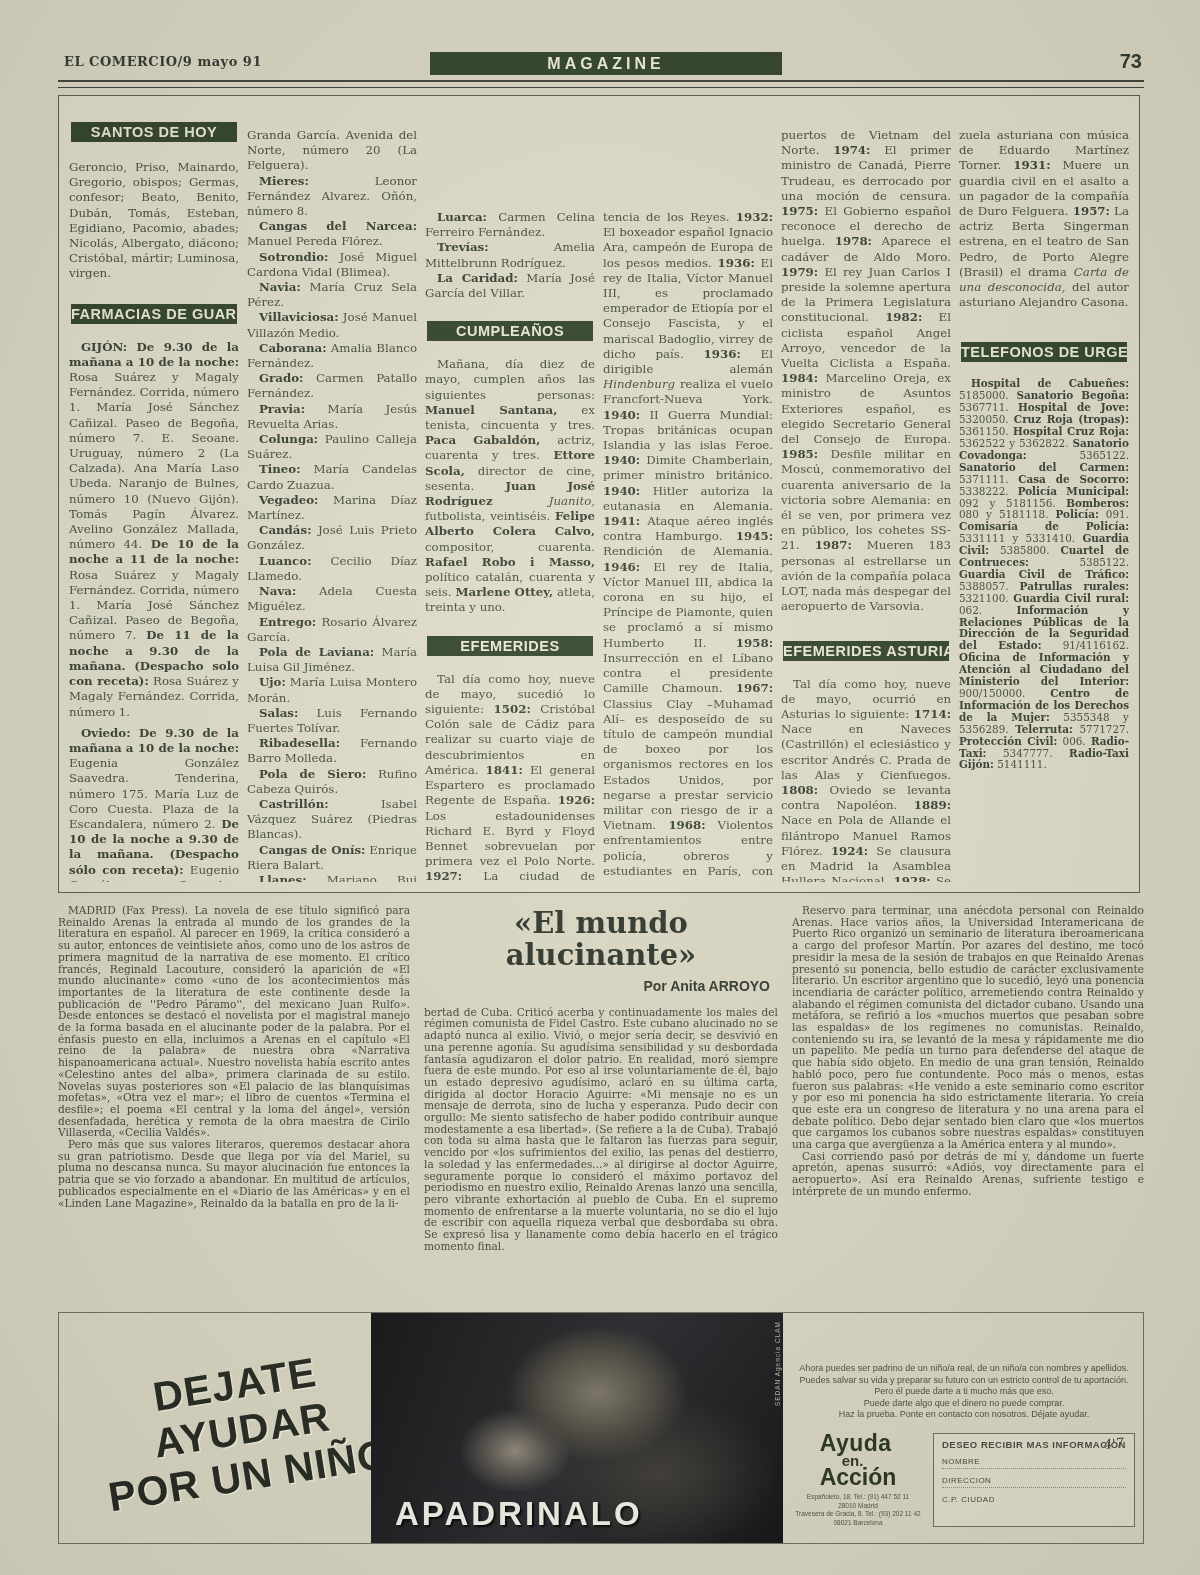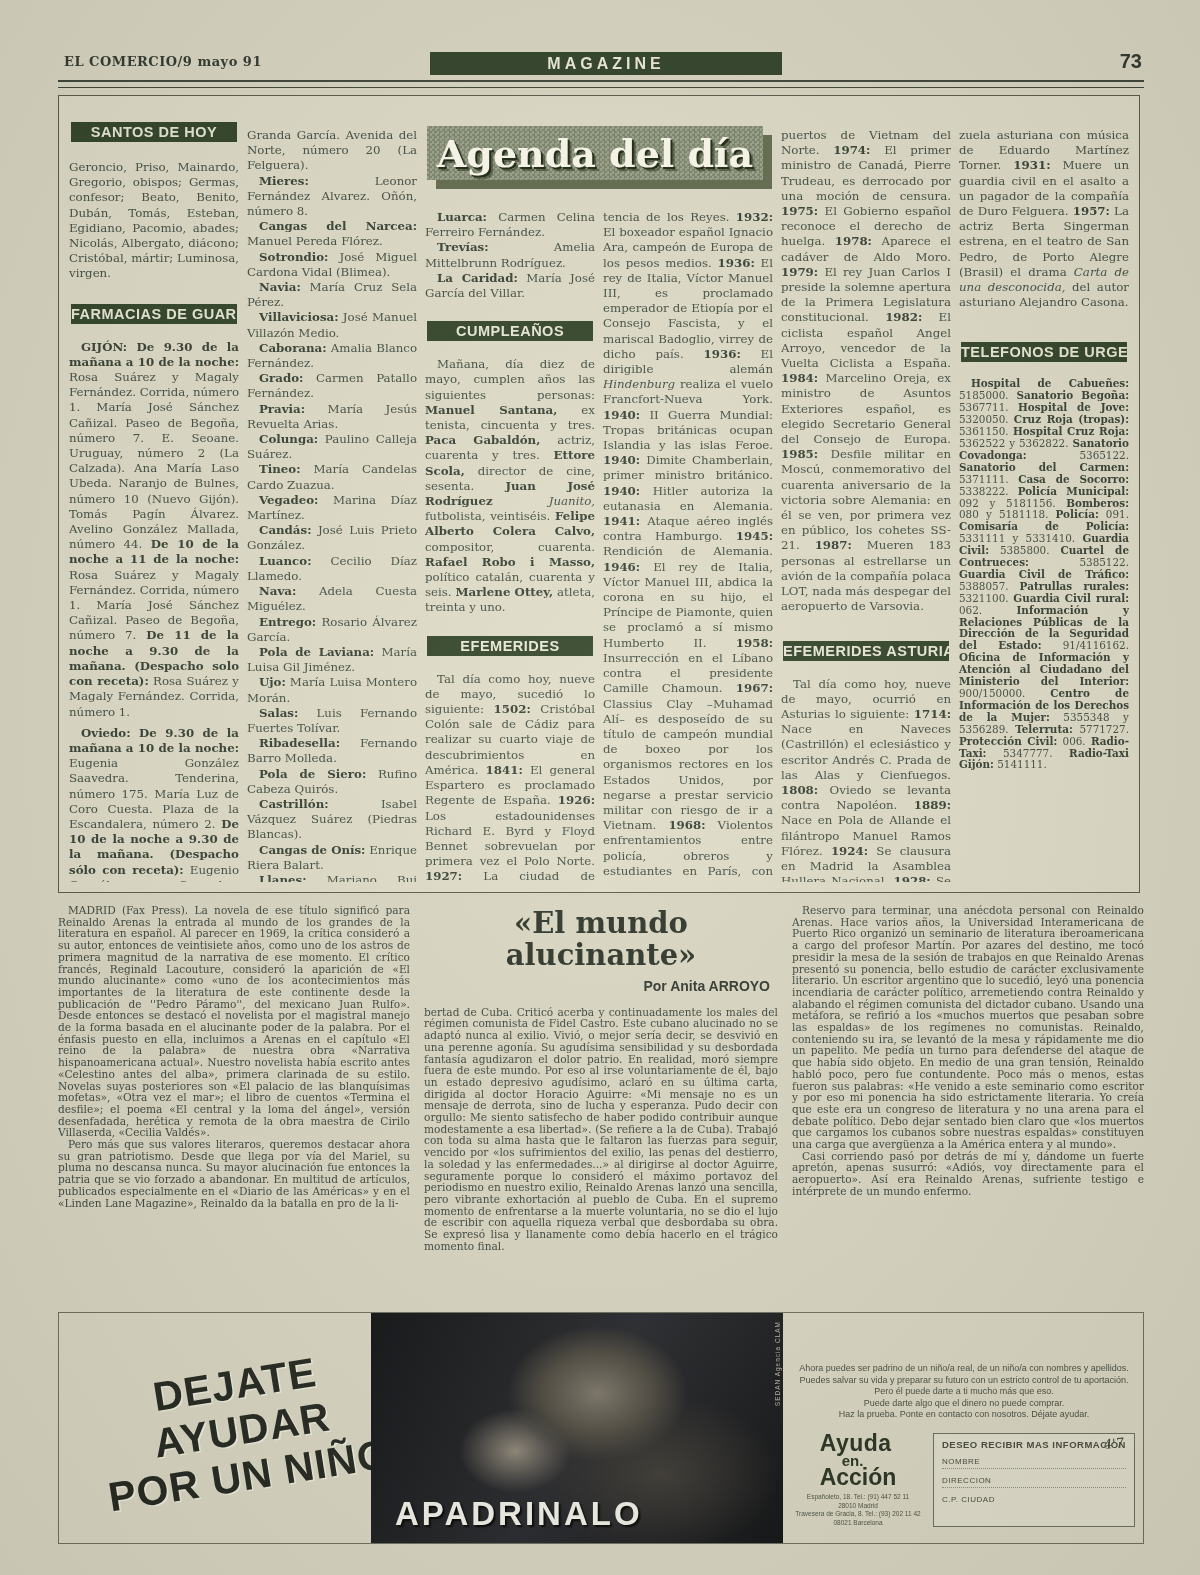--- a/index.html
+++ b/index.html
@@ -87,23 +87,20 @@
 <body>
 
 <div class="page">
 
   <div class="masthead">EL COMERCIO/9 mayo 91</div>
   <div class="magbar">MAGAZINE</div>
   <div class="pagenum">73</div>
   <div class="dblrule"></div>
 
   <div class="gridbox">
-    <div class="banner">
-      <span>Agenda del día</span>
-    </div>
     <div class="gridcols">
       <div class="gcol">
           <div class="bar">SANTOS DE HOY</div>
           <div class="gap" style="height: 10px;"></div>
           <p class="noind ">Geroncio, Priso, Mainardo, Gregorio, obispos; Germas, confesor; Beato, Benito, Dubán, Tomás, Esteban, Egidiano, Pacomio, abades; Nicolás, Albergato, diácono; Cristóbal, mártir; Luminosa, virgen.</p>
           <div class="gap" style="height: 22px;"></div>
           <div class="bar">FARMACIAS DE GUARDIA</div>
           <div class="gap" style="height: 8px;"></div>
           <p class=""><b>GIJÓN: De 9.30 de la mañana a 10 de la noche:</b> Rosa Suárez y Magaly Fernández. Corrida, número 1. María José Sánchez Cañizal. Paseo de Begoña, número 7. E. Seoane. Uruguay, número 2 (La Calzada). Ana María Laso Ubeda. Naranjo de Bulnes, número 10 (Nuevo Gijón). Tomás Pagín Álvarez. Avelino González Mallada, número 44. <b>De 10 de la noche a 11 de la noche:</b> Rosa Suárez y Magaly Fernández. Corrida, número 1. María José Sánchez Cañizal. Paseo de Begoña, número 7. <b>De 11 de la noche a 9.30 de la mañana. (Despacho solo con receta):</b> Rosa Suárez y Magaly Fernández. Corrida, número 1.</p>
           <div class="gap" style="height: 6px;"></div>

